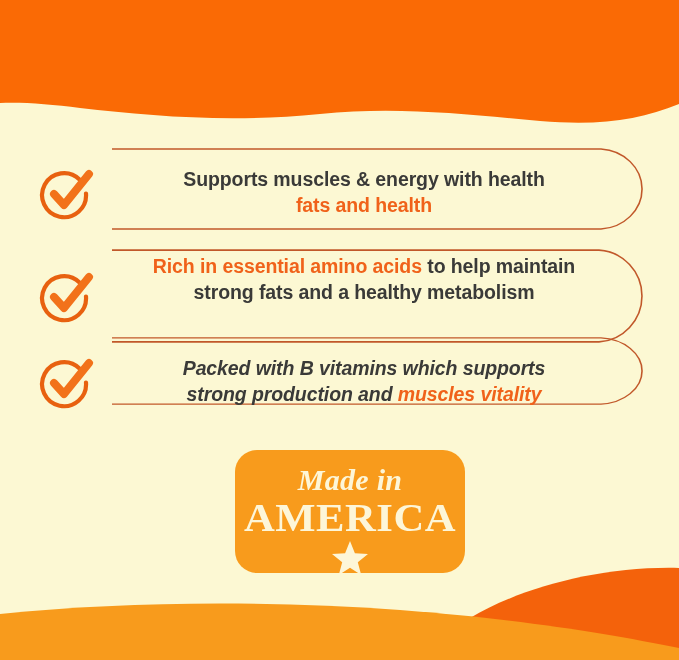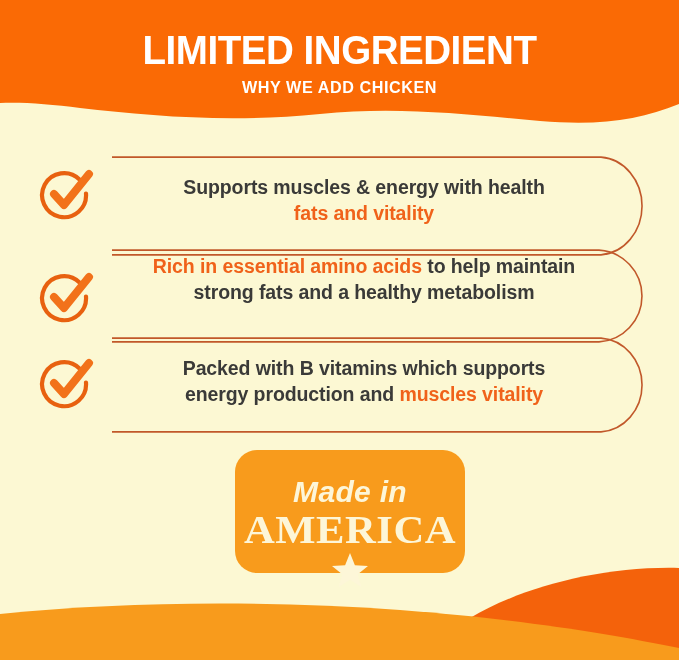--- a/index.html
+++ b/index.html
@@ -108,27 +108,27 @@
     left: 235px;
     top: 450px;
     width: 230px;
     height: 123px;
     background: #F89B1C;
     border-radius: 22px;
     z-index: 3;
     text-align: center;
   }
   #made-in-label {
-    font-family: Liberation Sans, sans-serif;
+    font-family: Liberation Serif, serif;
     font-style: italic;
     font-weight: bold;
     font-size: 30px;
     line-height: 32px;
     color: #FDF6D8;
-    padding-top: 26px;
+    padding-top: 14px;
     letter-spacing: 0.3px;
   }
   #america-label {
     font-family: "Liberation Serif", "DejaVu Serif", serif;
     font-weight: bold;
     font-size: 41px;
     line-height: 42px;
     color: #FDF6D8;
     letter-spacing: 0.5px;
     transform: scaleX(1.04);
@@ -154,38 +154,34 @@
 
 <div id="poster">
 
   <svg id="header-wave" viewBox="0 0 679 140" preserveAspectRatio="none">
     <path d="M0,0 L679,0 L679,104 C640,120 600,126 540,121
              C470,115 400,106 320,114
              C230,123 150,116 80,108
              C50,104 22,102 0,103 Z" fill="#FA6A05"></path>
   </svg>
 
-  <div id="header-text-block">
-    <div id="poster-title">LIMITED INGREDIENT</div>
-    <div id="poster-subtitle">WHY WE ADD CHICKEN</div>
-  </div>
 
   <div id="benefit-rows">
       <div class="benefit-row" style="top: 148px; height: 90px;">
         <div class="benefit-check" style="top: 17px;"><svg width="56" height="56" viewBox="0 0 56 56">
             <path d="M41.5,14.5 A22,22 0 1 0 48,28.5" fill="none" stroke="#E8610F" stroke-width="4.2" stroke-linecap="round"></path>
             <path d="M16,29 L26,40 L51,9" fill="none" stroke="#F2721A" stroke-width="8" stroke-linecap="round" stroke-linejoin="round"></path>
           </svg></div>
-        <div class="benefit-card" style="height: 100px; margin-top: 8px;">
+        <div class="benefit-card" style="height: 82px;">
           <svg class="benefit-card-frame" viewBox="0 0 534 90" preserveAspectRatio="none">
             <path d="M0,1.1 L489,1.1 A44,44 0 0 1 489,88.9 L0,88.9" fill="none" stroke="#C1582A" stroke-width="1.6"></path>
           </svg>
           <div class="benefit-text" style="padding-top: 18px;">
             <div><span>Supports muscles &amp; energy with health</span></div>
-            <div><span class="accent">fats and vitality</span></div>
+            <div><span class="accent">fats and health</span></div>
           </div>
         </div>
       </div>
       <div class="benefit-row" style="top: 249px; height: 94px;">
         <div class="benefit-check" style="top: 19px;"><svg width="56" height="56" viewBox="0 0 56 56">
             <path d="M41.5,14.5 A22,22 0 1 0 48,28.5" fill="none" stroke="#E8610F" stroke-width="4.2" stroke-linecap="round"></path>
             <path d="M16,29 L26,40 L51,9" fill="none" stroke="#F2721A" stroke-width="8" stroke-linecap="round" stroke-linejoin="round"></path>
           </svg></div>
         <div class="benefit-card" style="height: 94px;">
           <svg class="benefit-card-frame" viewBox="0 0 534 94" preserveAspectRatio="none">
@@ -195,27 +191,27 @@
             <div><span class="accent">Rich in essential amino acids</span><span> to help maintain</span></div>
             <div><span>strong fats and a healthy metabolism</span></div>
           </div>
         </div>
       </div>
       <div class="benefit-row" style="top: 337px; height: 90px;">
         <div class="benefit-check" style="top: 17px;"><svg width="56" height="56" viewBox="0 0 56 56">
             <path d="M41.5,14.5 A22,22 0 1 0 48,28.5" fill="none" stroke="#E8610F" stroke-width="4.2" stroke-linecap="round"></path>
             <path d="M16,29 L26,40 L51,9" fill="none" stroke="#F2721A" stroke-width="8" stroke-linecap="round" stroke-linejoin="round"></path>
           </svg></div>
-        <div class="benefit-card" style="height: 96px;">
+        <div class="benefit-card" style="height: 68px; font-style: italic;">
           <svg class="benefit-card-frame" viewBox="0 0 534 90" preserveAspectRatio="none">
             <path d="M0,1.1 L489,1.1 A44,44 0 0 1 489,88.9 L0,88.9" fill="none" stroke="#C1582A" stroke-width="1.6"></path>
           </svg>
           <div class="benefit-text" style="padding-top: 18px;">
             <div><span>Packed with B vitamins which supports</span></div>
-            <div><span>energy production and </span><span class="accent">muscles vitality</span></div>
+            <div><span>strong production and </span><span class="accent">muscles vitality</span></div>
           </div>
         </div>
       </div>
     </div>
 
   <div id="made-badge">
     <div id="made-in-label">Made in</div>
     <div id="america-label">AMERICA</div>
     <div id="badge-star">
       <svg width="38" height="36" viewBox="0 0 38 36">

